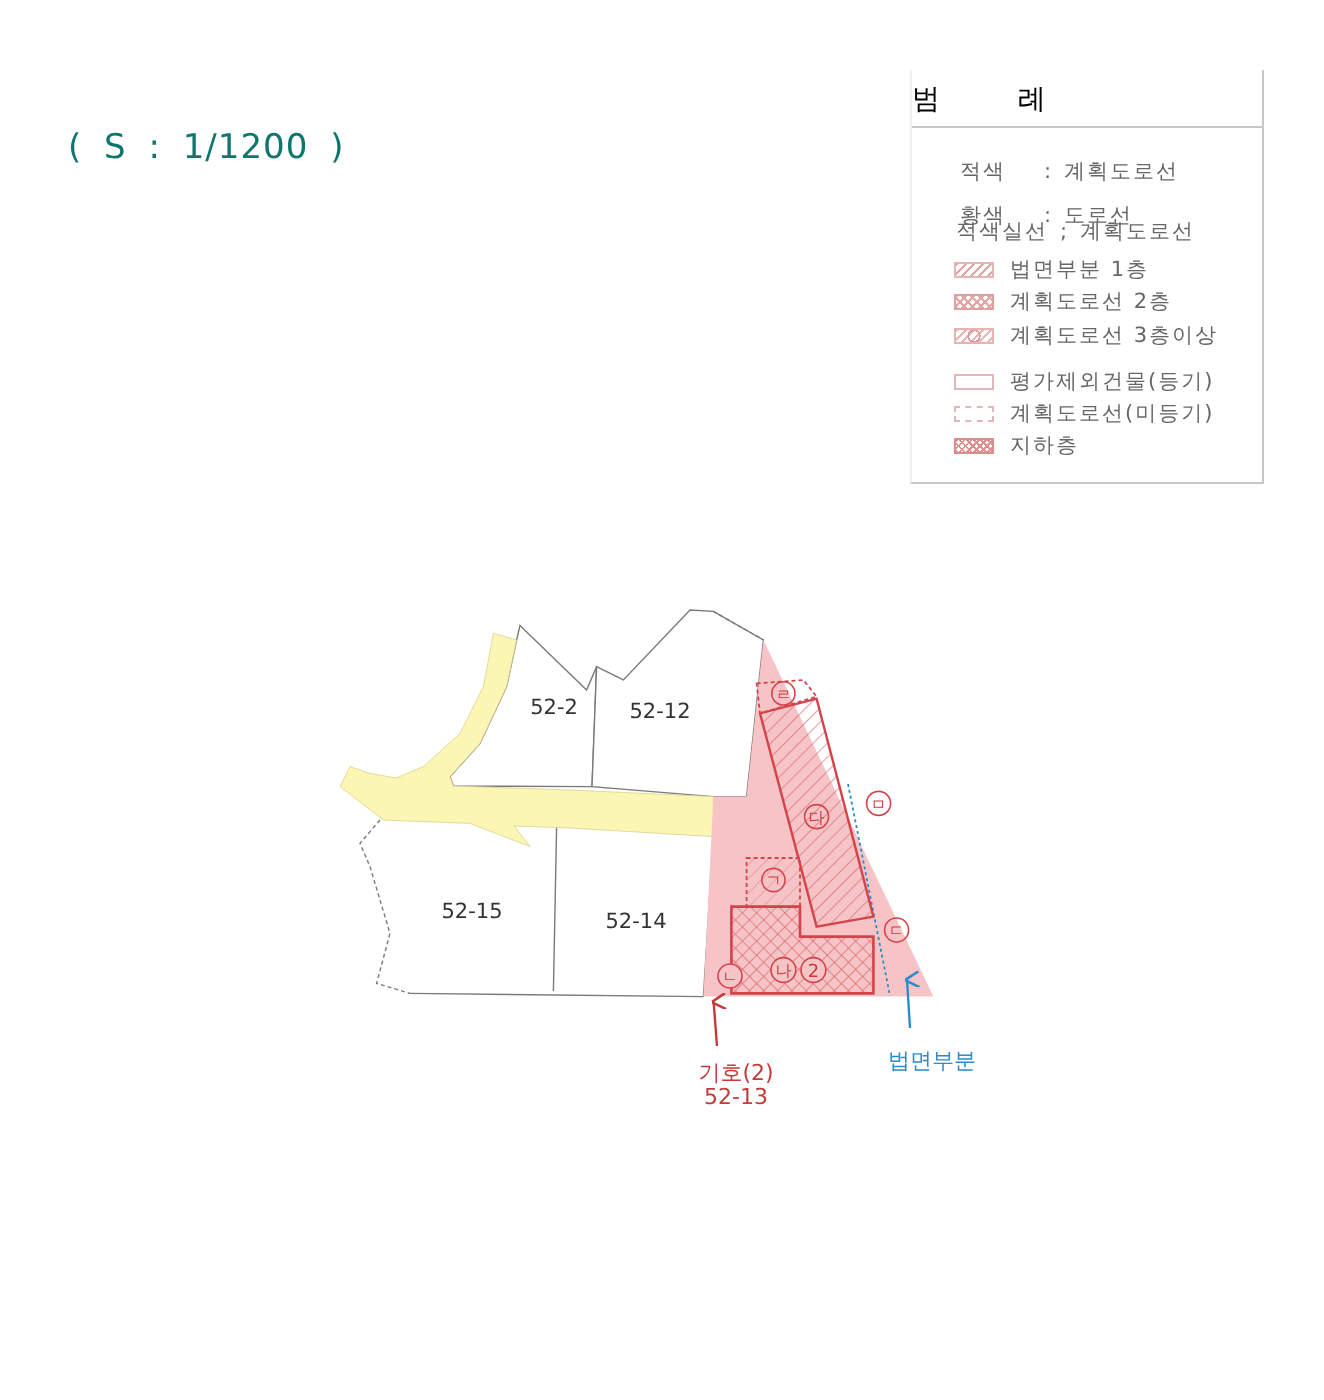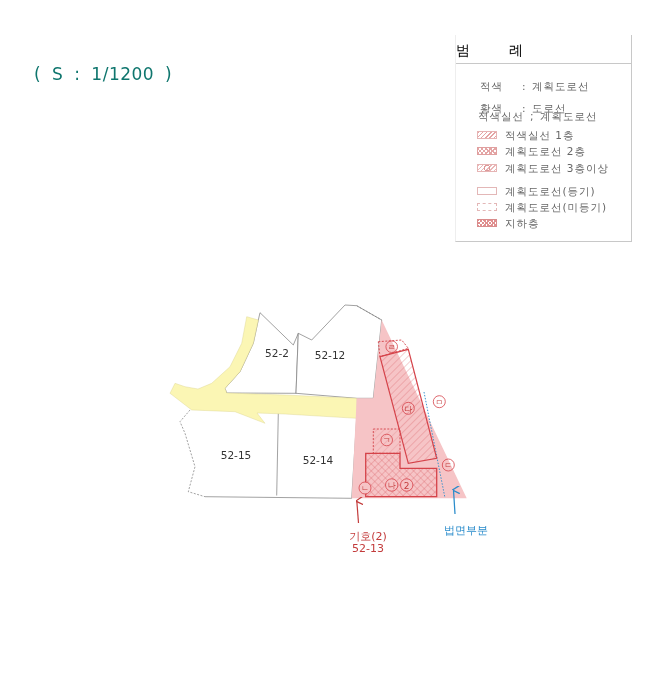--- a/index.html
+++ b/index.html
@@ -57,33 +57,33 @@
   </div>
   <div class="legend-key" style="top:66px;">
     <span class="k">황색</span><span class="s">:</span><span class="v">도로선</span>
   </div>
   <div class="legend-key wide" style="top:74px; left:22px;">
     <span class="k">적색실선</span><span class="s">;</span><span class="v">계획도로선</span>
   </div>
 
   <div class="legend-item" style="top:93px;">
     <span class="swatch sw-hatch"></span>
-    <span class="lbl">적색실선 1층</span>
+    <span class="lbl">법면부분 1층</span>
   </div>
   <div class="legend-item" style="top:109px;">
     <span class="swatch sw-cross"></span>
     <span class="lbl">계획도로선 2층</span>
   </div>
   <div class="legend-item" style="top:126px;">
     <span class="swatch sw-circle"></span>
     <span class="lbl">계획도로선 3층이상</span>
   </div>
   <div class="legend-item" style="top:149px;">
     <span class="swatch sw-solid"></span>
-    <span class="lbl">계획도로선(등기)</span>
+    <span class="lbl">평가제외건물(등기)</span>
   </div>
   <div class="legend-item" style="top:165px;">
     <span class="swatch sw-dashed"></span>
     <span class="lbl">계획도로선(미등기)</span>
   </div>
   <div class="legend-item" style="top:181px;">
     <span class="swatch sw-base"></span>
     <span class="lbl">지하층</span>
   </div>
 </div>

